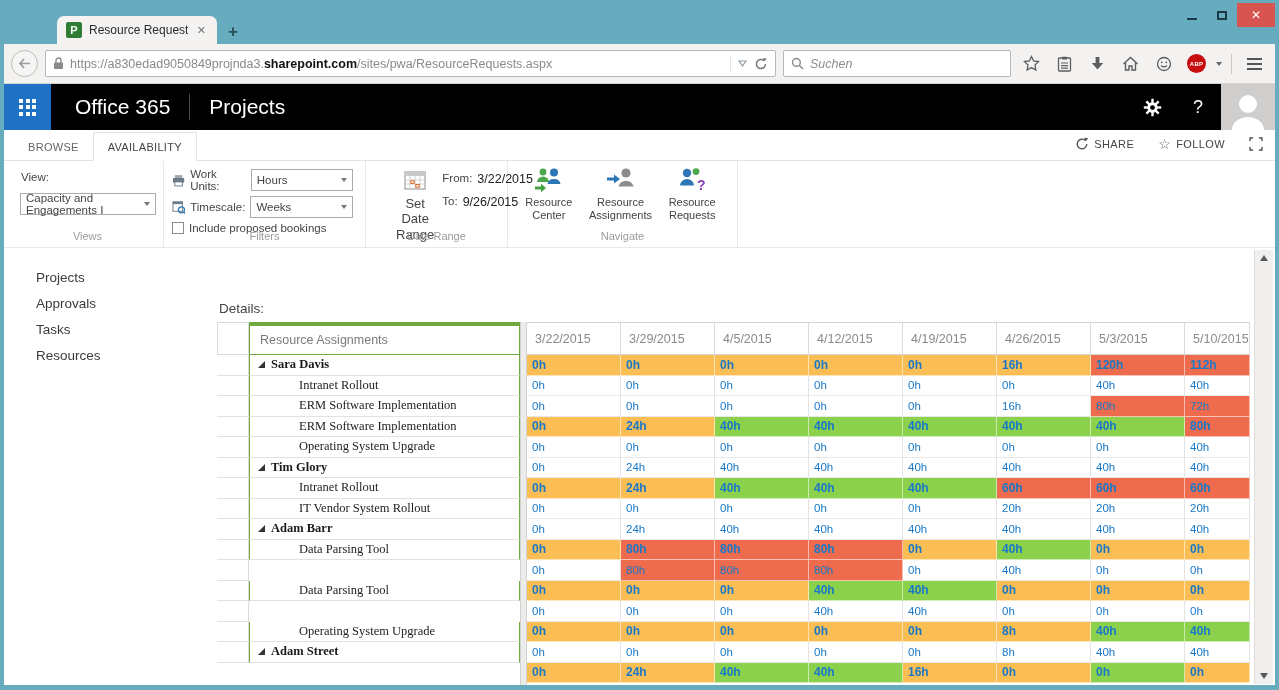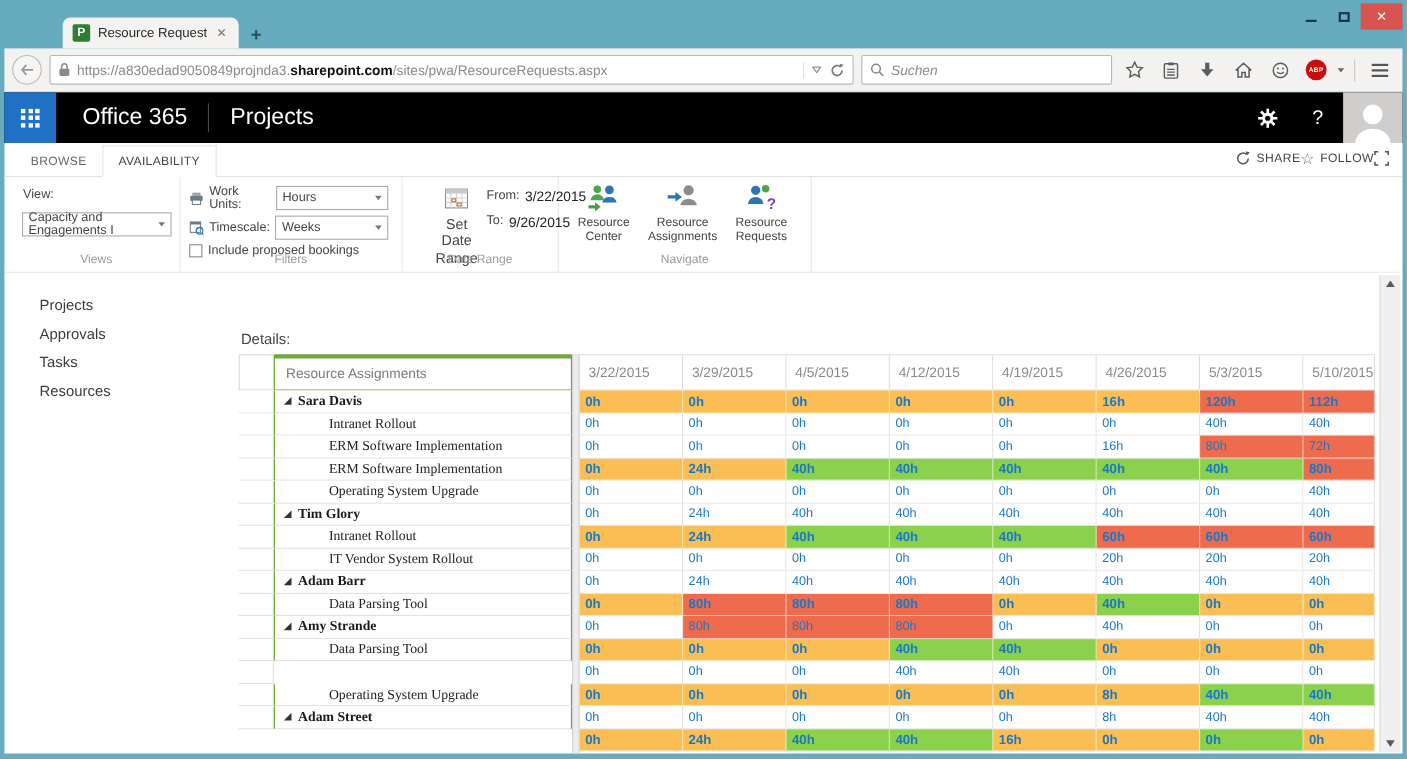--- a/index.html
+++ b/index.html
@@ -57,21 +57,21 @@
   .appname { font-size:21px; }
   .suite-right { margin-left:auto; display:flex; align-items:center; height:46px; }
   .suite-btn { width:46px; height:46px; display:flex; align-items:center; justify-content:center; font-size:18px; }
   .avatar-tile { width:54px; height:46px; background:#cfcecd; display:flex; align-items:flex-end; justify-content:center; overflow:hidden; }
 
   
   .ribbon { position:absolute; top:130px; left:4px; right:4px; height:118px; background:#fff; border-bottom:1px solid #e8e8e8; }
   .tabrow { height:31px; display:flex; align-items:flex-end; padding-left:10px; border-bottom:1px solid #e3e3e3; position:relative; }
   .rtab { padding:8px 14px 7px; font-size:11px; color:#666; letter-spacing:.3px; }
   .rtab.active { background:#fff; border:1px solid #e3e3e3; border-bottom:1px solid #fff; margin-bottom:-1px; color:#444; }
-  .tabrow-right { position:absolute; right:12px; top:7px; display:flex; align-items:center;
+  .tabrow-right { position:absolute; right:12px; top:7px; display:flex; gap:24px; align-items:center;
                   font-size:11px; color:#444; letter-spacing:.4px; }
   .tr-item { display:flex; align-items:center; gap:5px; }
   .star-glyph { font-size:14px; color:#666; line-height:1; }
 
   .rbody { height:86px; display:flex; padding-left:8px; }
   .rgroup { position:relative; border-right:1px solid #e9e9e9; padding:7px 12px 0 8px; }
   .rgroup-caption { position:absolute; bottom:5px; left:0; right:0; text-align:center; font-size:11px; color:#9b9b9b; }
   .rlabel { font-size:11.5px; color:#444; }
   .dd { height:22px; border:1px solid #ababab; background:#fff; display:flex; align-items:center;
         font-size:11.5px; color:#444; padding:0 5px; }
@@ -467,24 +467,20 @@
                 </div>
               </div>
               <div class="lp-row">
                 <div class="sel-cell"></div>
                 <div class="name-cell">
                   <span class="name-label">Data Parsing Tool</span>
                 </div>
               </div>
               <div class="lp-row">
                 <div class="sel-cell"></div>
-                <div class="name-cell group">
-                  <span class="tri"></span>
-                  <span class="name-label">Amy Strande</span>
-                </div>
               </div>
               <div class="lp-row">
                 <div class="sel-cell"></div>
                 <div class="name-cell">
                   <span class="name-label">Data Parsing Tool</span>
                 </div>
               </div>
               <div class="lp-row">
                 <div class="sel-cell"></div>
               </div>

